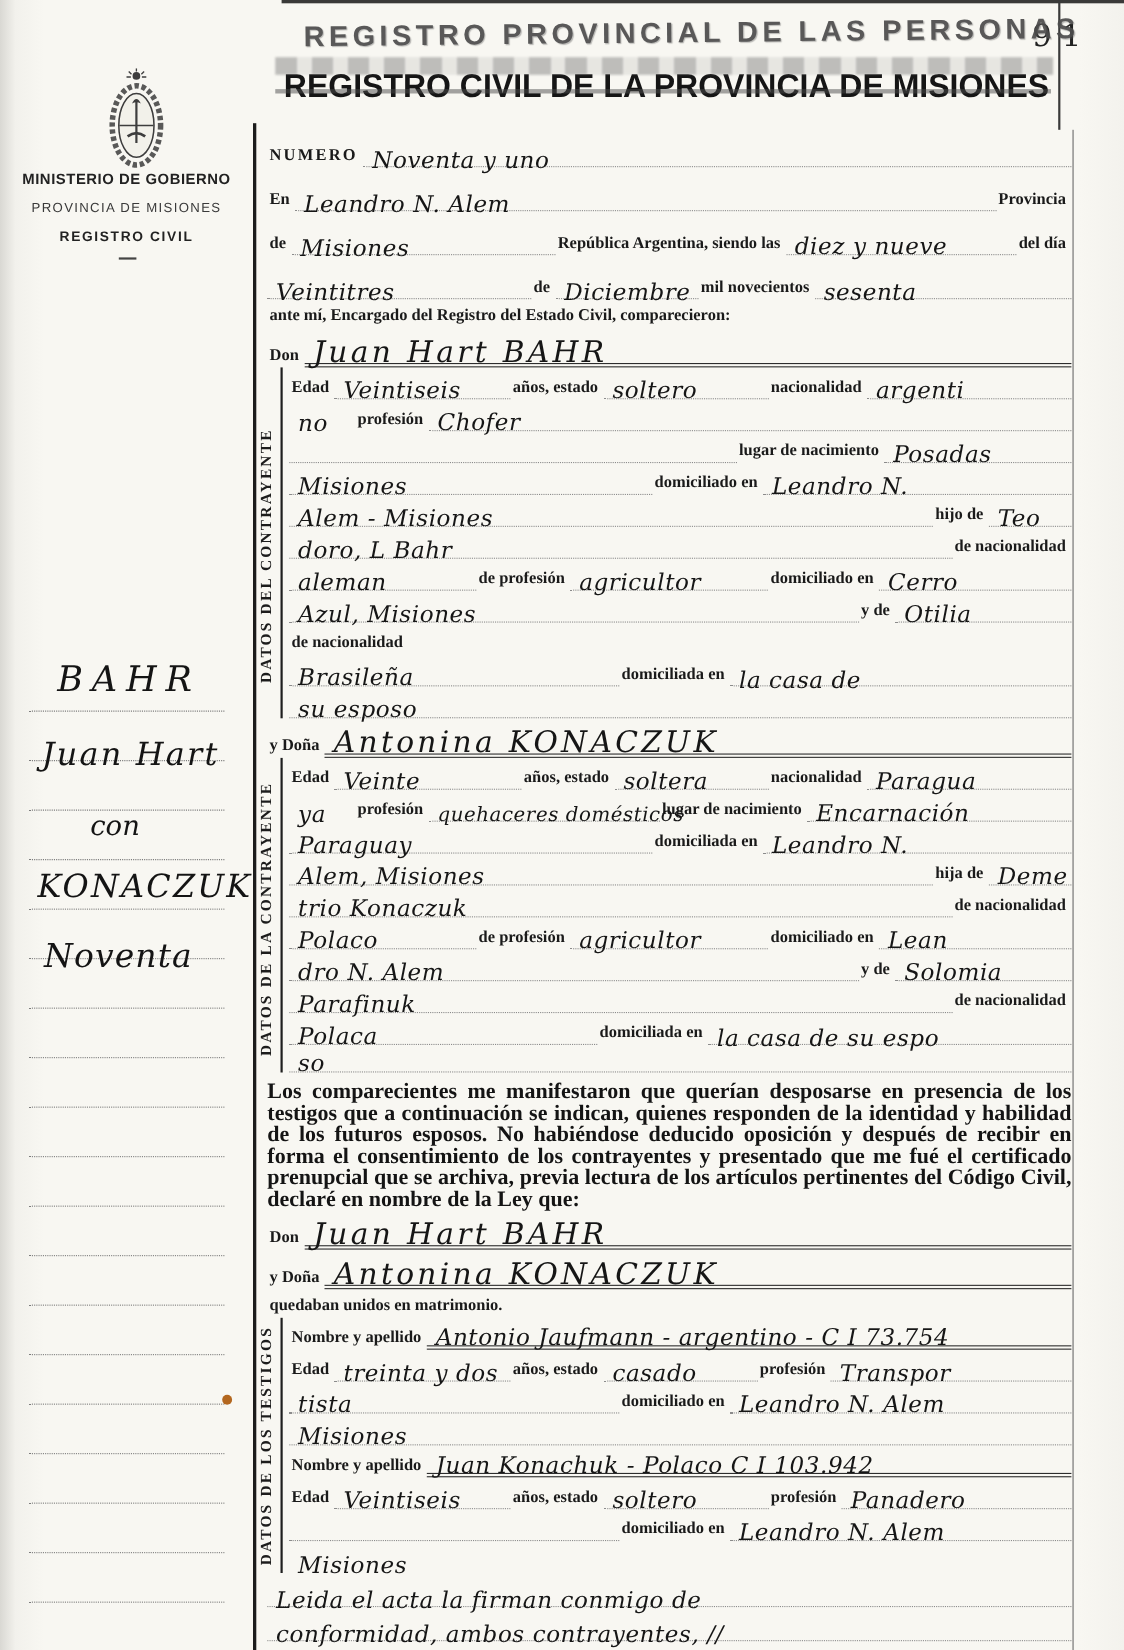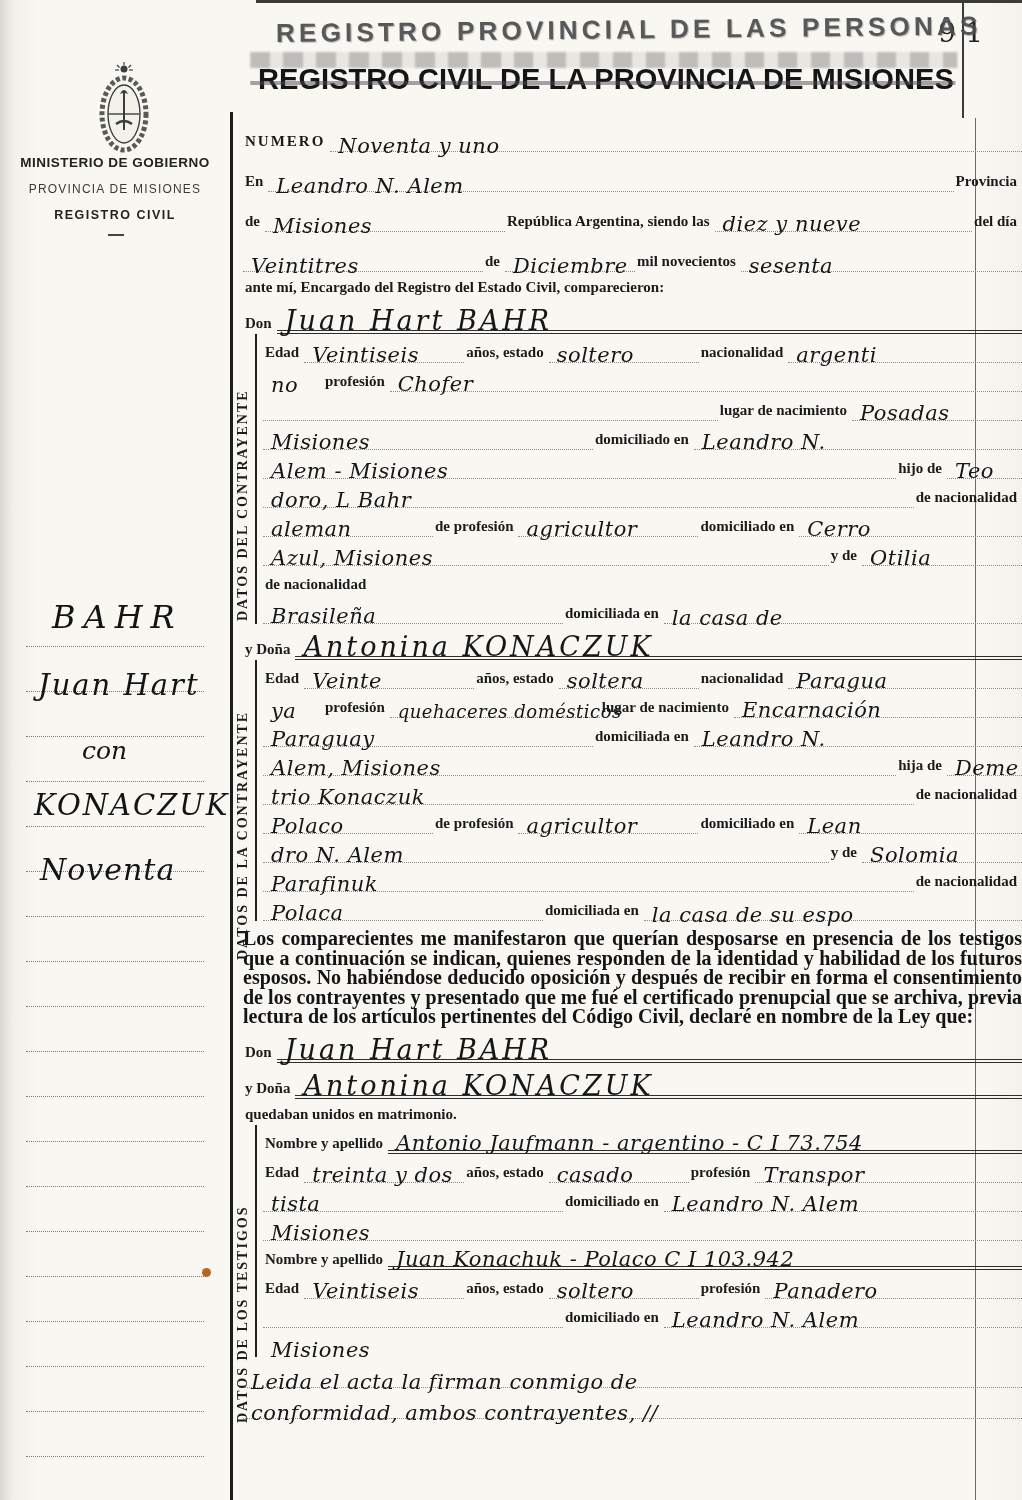--- a/index.html
+++ b/index.html
@@ -34,21 +34,21 @@
          font-size:26px;letter-spacing:4px;color:#4d4d4d;white-space:nowrap;
          transform:rotate(-.6deg) scaleX(1.01);transform-origin:left;
          text-shadow:1px 1px 1px rgba(90,90,90,.45);opacity:.93;}
   .ptitle{position:absolute;left:28px;top:62px;font-family:"Liberation Sans",sans-serif;font-weight:700;
           font-size:30px;color:#151515;white-space:nowrap;transform:scaleX(.97);transform-origin:left;}
   .smudge{position:absolute;left:-8px;right:-4px;top:-10px;height:16px;
           background:repeating-linear-gradient(90deg,rgba(95,95,95,.38) 0 20px,rgba(130,130,130,.14) 20px 34px);
           filter:blur(1px);}
   .strike{position:absolute;left:-8px;right:-2px;top:56%;height:4px;background:rgba(75,75,75,.5);filter:blur(.6px);}
   .formbody{position:absolute;left:0;top:112px;bottom:0;width:100%;
-            border-left:3px solid #1c1c1c;box-sizing:border-box;}
+            border-left:3px solid #1c1c1c;box-sizing:border-box;padding-right:48px;}
   .rborder{position:absolute;right:46px;top:118px;bottom:0;width:1.5px;background:#6a6a6a;}
   
   .row{display:flex;align-items:flex-end;font-size:15px;font-weight:700;color:#1a1a1a;}
   .lbl{white-space:nowrap;padding:0 5px 2px 2px;}
   .fill{flex:1;position:relative;border-bottom:1.5px dotted #8b8b8b;align-self:flex-end;height:14px;}
   .fill.nd{border-bottom:none;}
   .fill.dbl{border-bottom:4px double #2d2d2d;}
   .hw{position:absolute;left:8px;bottom:-5px;white-space:nowrap;font-family:"DejaVu Serif",serif;
       font-style:italic;font-weight:400;font-size:21px;color:#161616;letter-spacing:.5px;}
   .hw.big{font-size:21px;bottom:-7px;}
@@ -279,20 +279,25 @@
         </div>
         <div class="row">
           <span class="fill w300">
               <span class="hw">Brasileña</span>
             </span>
           <span class="lbl">domiciliada en</span>
           <span class="fill">
               <span class="hw big">la casa de</span>
             </span>
         </div>
+        <div class="row">
+          <span class="fill">
+              <span class="hw">su esposo</span>
+            </span>
+        </div>
       </div>
 
       <div class="intro">
         <div class="row namerow">
           <span class="lbl">y Doña</span>
           <span class="fill dbl">
               <span class="hw name">Antonina  KONACZUK</span>
             </span>
         </div>
       </div>
@@ -379,20 +384,25 @@
         </div>
         <div class="row">
           <span class="fill w280">
               <span class="hw">Polaca</span>
             </span>
           <span class="lbl">domiciliada en</span>
           <span class="fill">
               <span class="hw big">la casa de su espo</span>
             </span>
         </div>
+        <div class="row" style="height:25px">
+          <span class="fill">
+              <span class="hw">so</span>
+            </span>
+        </div>
       </div>
 
       <div class="para">Los comparecientes me manifestaron que querían desposarse en presencia de los testigos que a continuación se indican, quienes responden de la identidad y habilidad de los futuros esposos. No habiéndose deducido oposición y después de recibir en forma el consentimiento de los contrayentes y presentado que me fué el certificado prenupcial que se archiva, previa lectura de los artículos pertinentes del Código Civil, declaré en nombre de la Ley que:</div>
 
       <div class="mar">
         <div class="row namerow">
           <span class="lbl">Don</span>
           <span class="fill dbl">
               <span class="hw name">Juan Hart  BAHR</span>
             </span>

